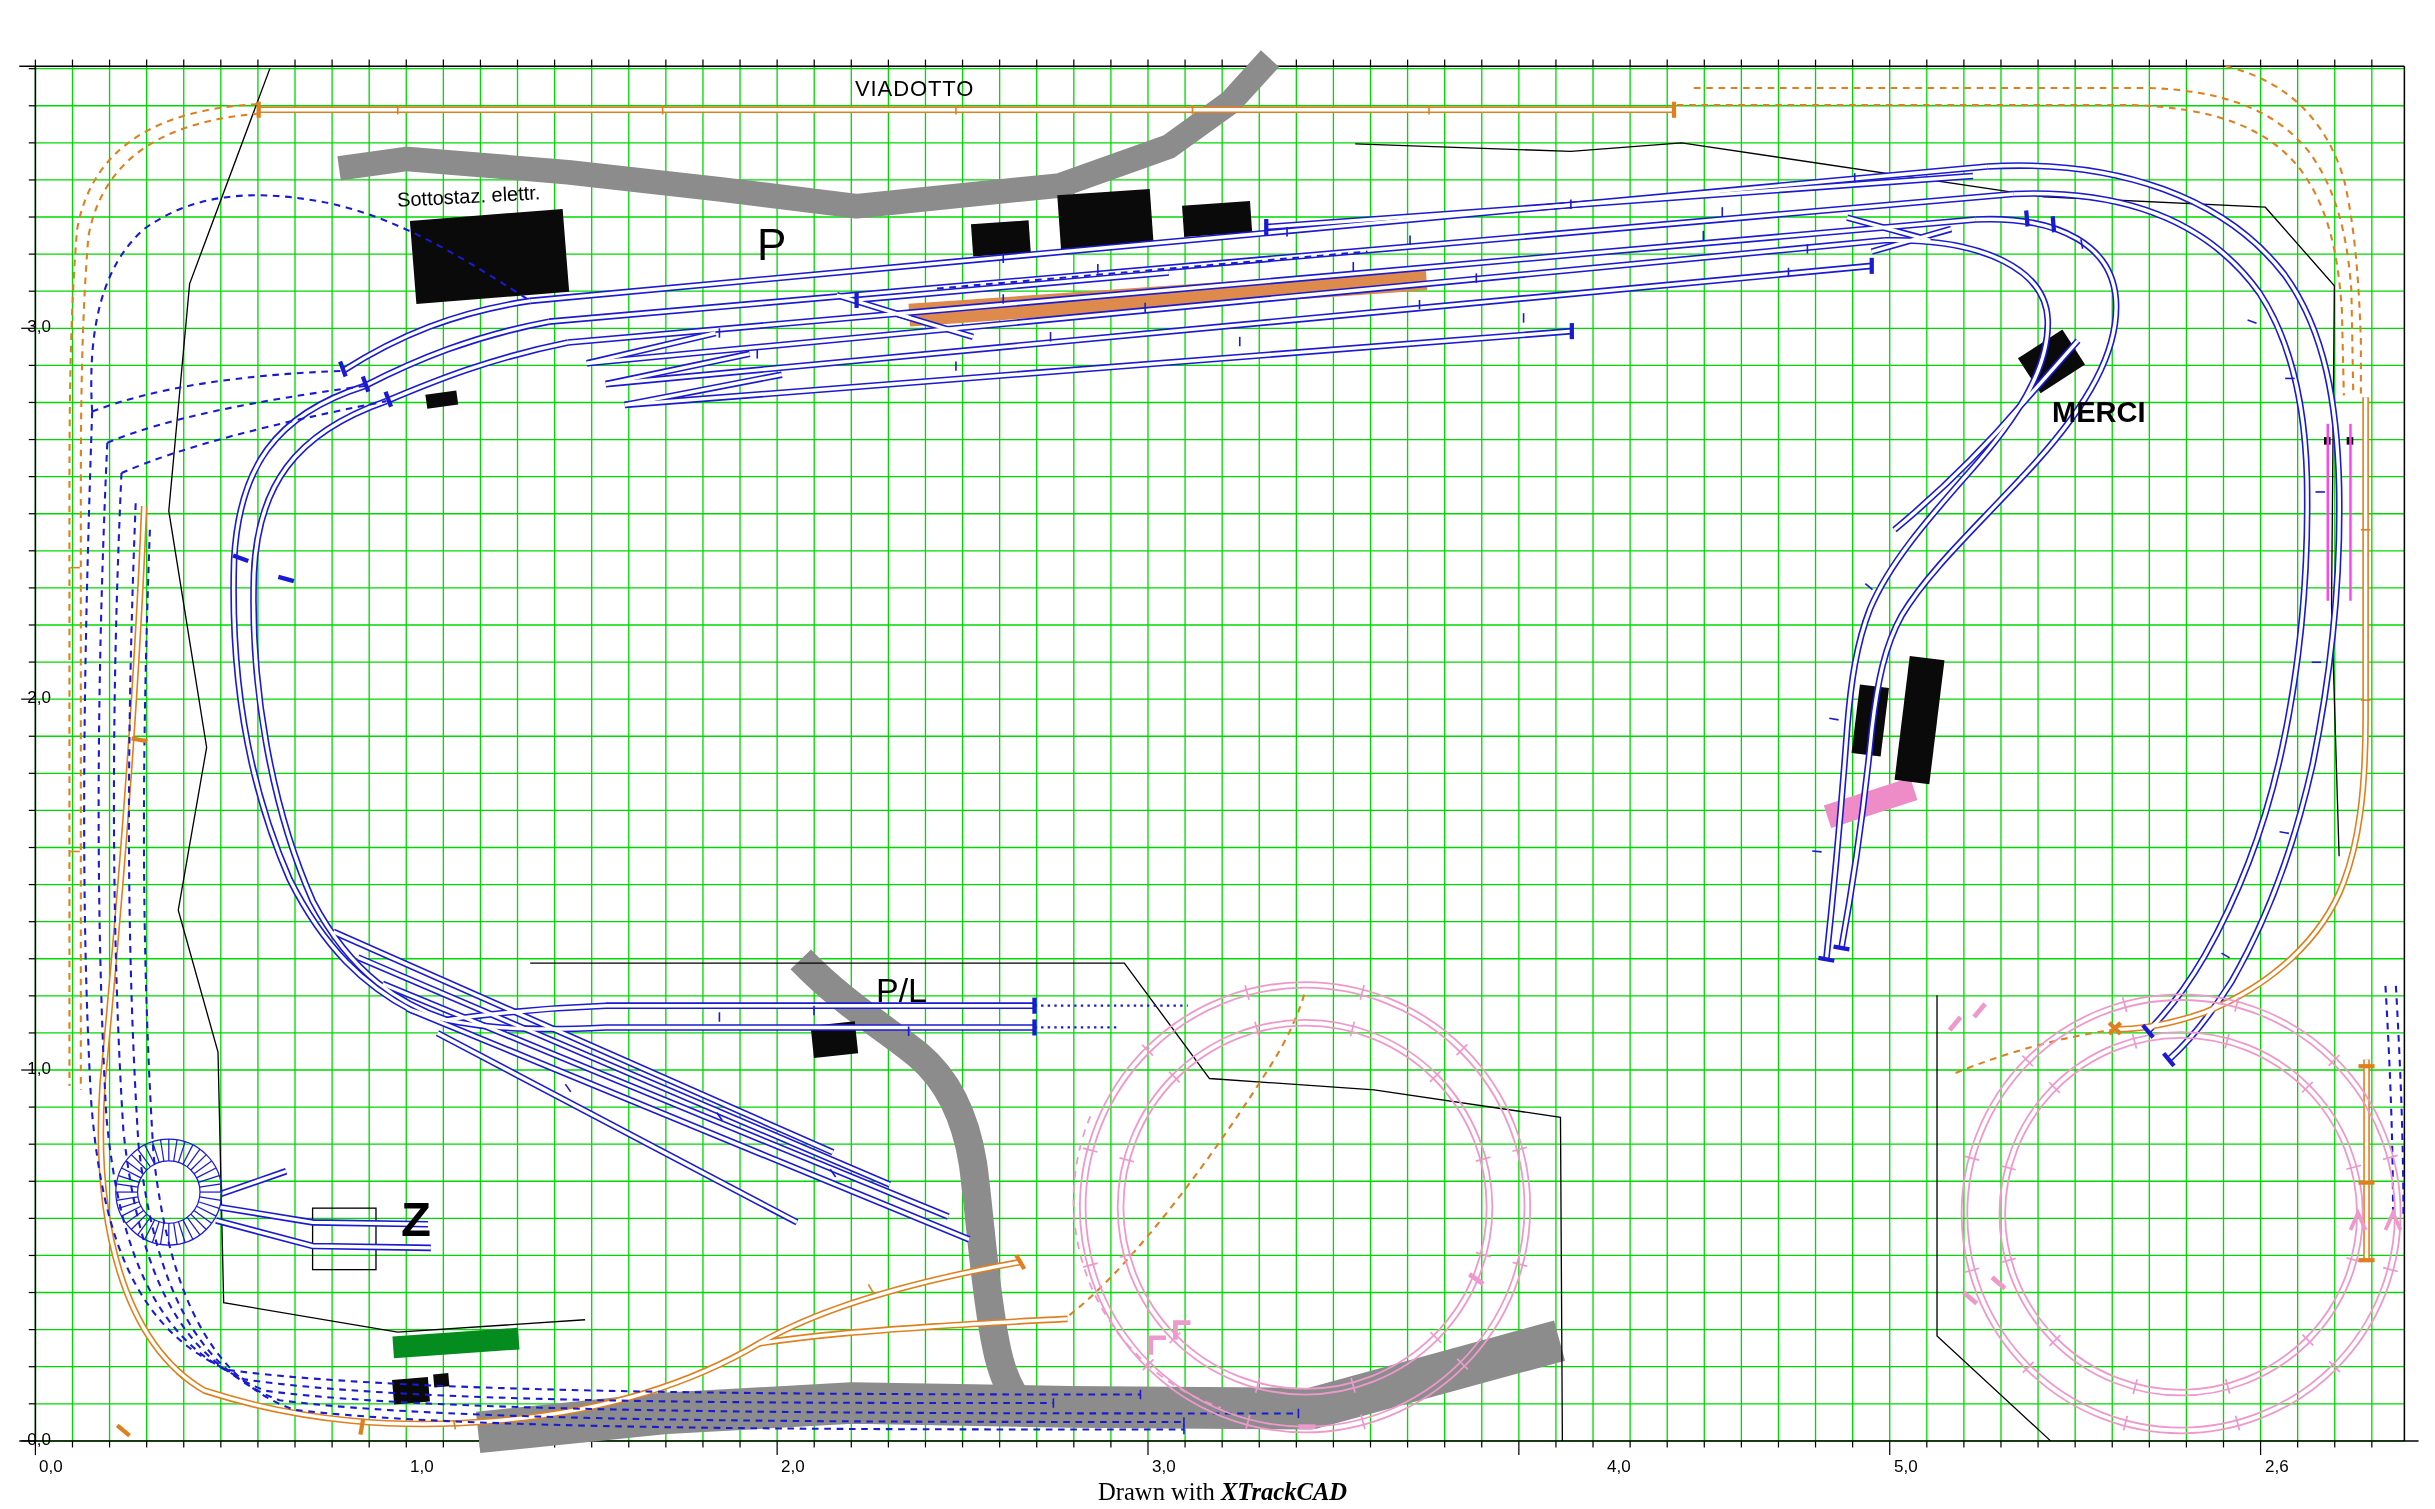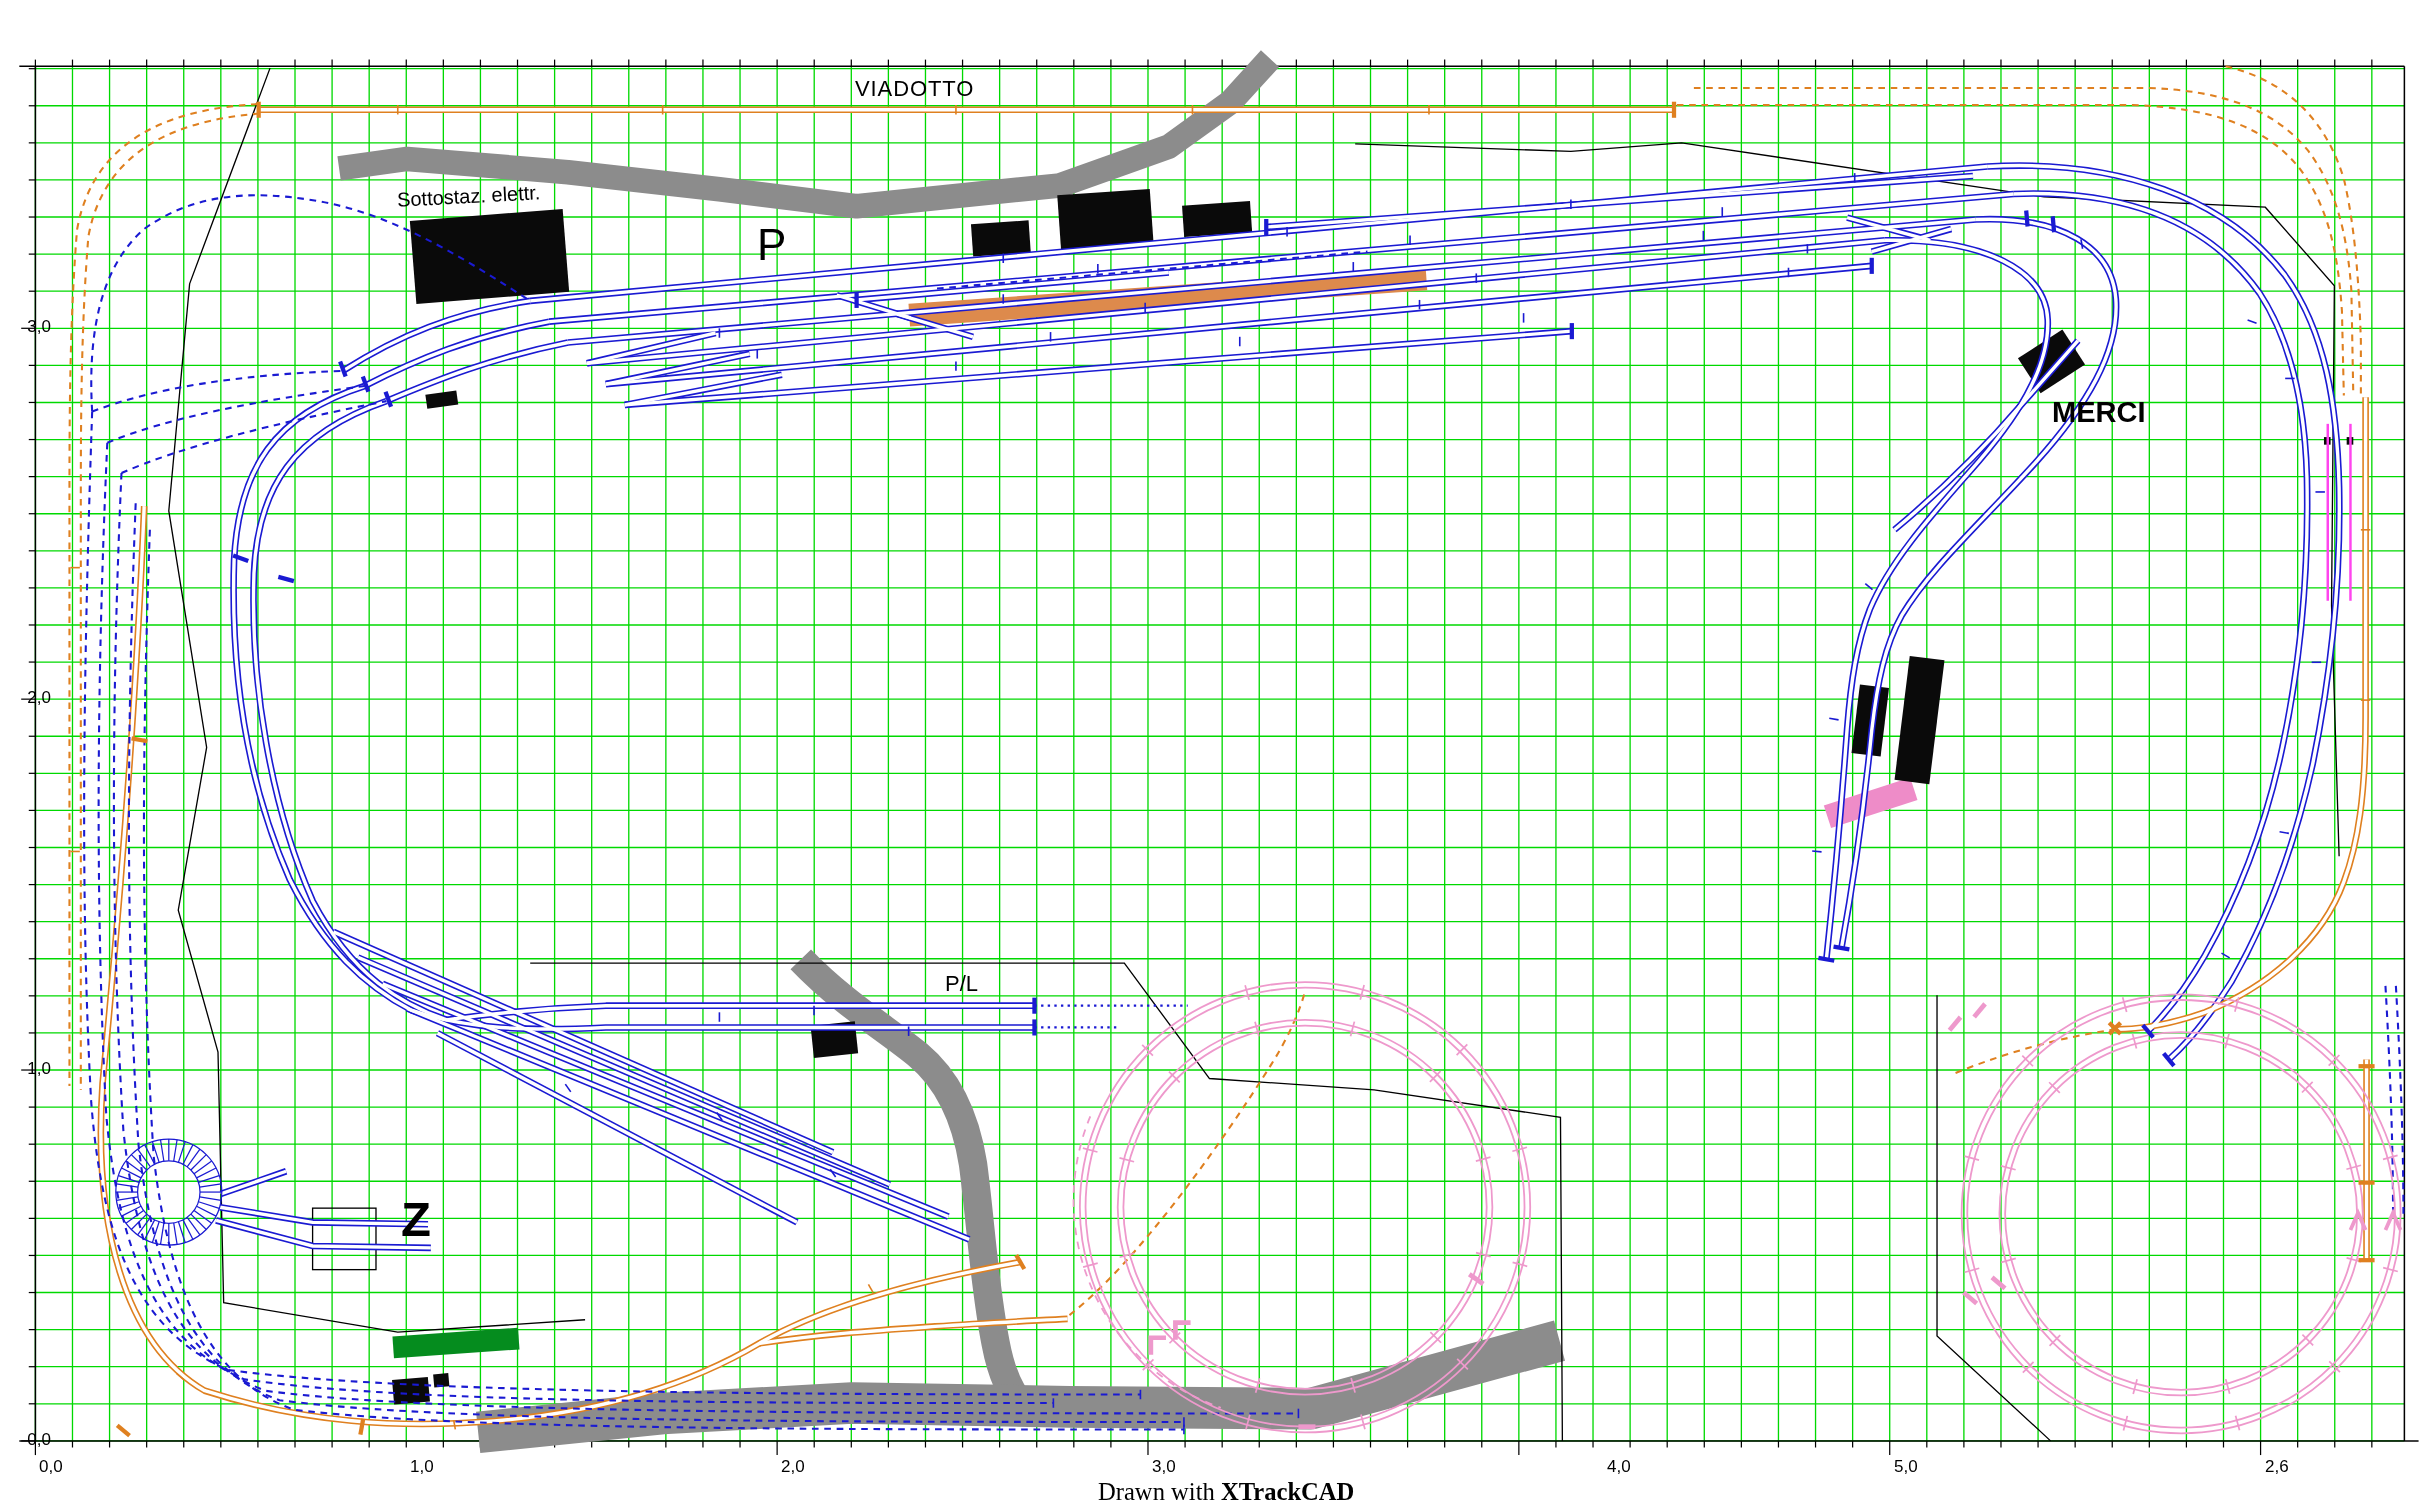--- a/index.html
+++ b/index.html
@@ -19,21 +19,21 @@
   .bdot{stroke:var(--track_blue);stroke-width:2.4;fill:none;stroke-dasharray:2.5 4.5;}
   .odash{stroke:var(--track_orange);stroke-width:2.2;fill:none;stroke-dasharray:7 6;}
   .pinkrail{stroke:var(--track_pink);stroke-width:1.9;fill:none;}
   .pinkdash{stroke:var(--track_pink);stroke-width:1.9;fill:none;stroke-dasharray:8 7;}
   .magenta{stroke:var(--magenta);stroke-width:2.6;}
   .tt{stroke:var(--track_blue);stroke-width:1.3;fill:none;}
   .lab{position:absolute;color:#000;white-space:nowrap;}
   .axis-lab{position:absolute;font-size:17px;color:#000;margin-left:19px;}
   .axis-left{width:32px;text-align:right;}
   #credit{position:absolute;font-family:"Liberation Serif",serif;font-size:24.6px;}
-  #credit b{}
+  #credit b{font-style:italic;}
 </style>
 </head>
 <body>
 
 <div id="stage">
 <svg width="2436" height="1509" viewBox="0 0 2574 1595">
 
   <g id="grid">
         <line x1="37" y1="70" x2="37" y2="1523" class="gridline"></line>
         <line x1="76.2" y1="70" x2="76.2" y2="1523" class="gridline"></line>
@@ -706,21 +706,21 @@
         <line x1="917.5" y1="1357.6698729810778" x2="922.5" y2="1366.3301270189222" stroke="var(--track_orange)" stroke-width="1.7"></line>
         <line x1="2495" y1="560" x2="2505" y2="560" stroke="var(--track_orange)" stroke-width="1.7"></line>
         <line x1="2495" y1="740" x2="2505" y2="740" stroke="var(--track_orange)" stroke-width="1.7"></line>
       </g>
 </svg>
 
   <div class="lab" style="left:855px;top:76px;font-size:22px;letter-spacing:0.9px;">VIADOTTO</div>
   <div class="lab" style="left:397px;top:185px;font-size:20px;transform:rotate(-3deg);">Sottostaz. elettr.</div>
   <div class="lab" style="left:757px;top:220px;font-size:44px;">P</div>
   <div class="lab" style="left:2052px;top:396px;font-size:29px;font-weight:bold;">MERCI</div>
-  <div class="lab" style="left:945px;top:971px;font-size:22px;text-align:center;">P/L</div>
+  <div class="lab" style="left:876px;top:971px;font-size:34px;text-align:center;">P/L</div>
   <div class="lab" style="left:401px;top:1191px;font-size:49px;font-weight:600;">Z</div>
   <div id="credit" style="left:1098px;top:1478px;">
     <span>Drawn with </span><b>XTrackCAD</b>
   </div>
   <div id="axis-labels">
       <div class="axis-lab" style="left: 20px; top: 1457px;">0,0</div>
       <div class="axis-lab" style="left: 391px; top: 1457px;">1,0</div>
       <div class="axis-lab" style="left: 762px; top: 1457px;">2,0</div>
       <div class="axis-lab" style="left: 1133px; top: 1457px;">3,0</div>
       <div class="axis-lab" style="left: 1588px; top: 1457px;">4,0</div>

